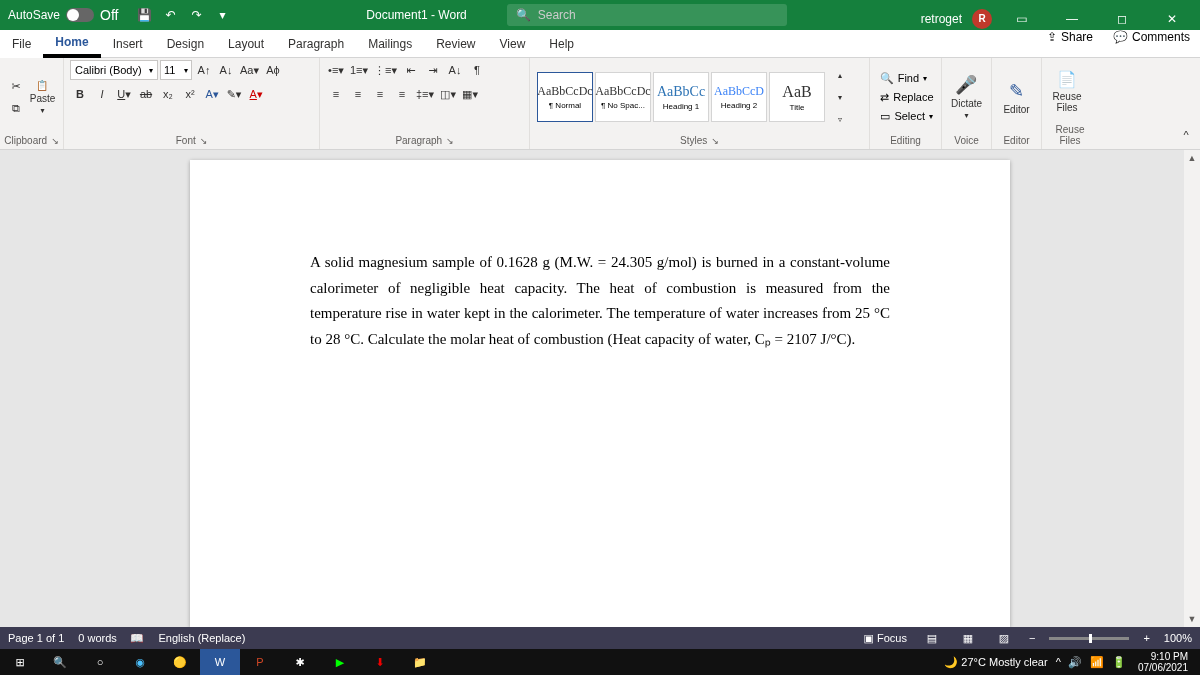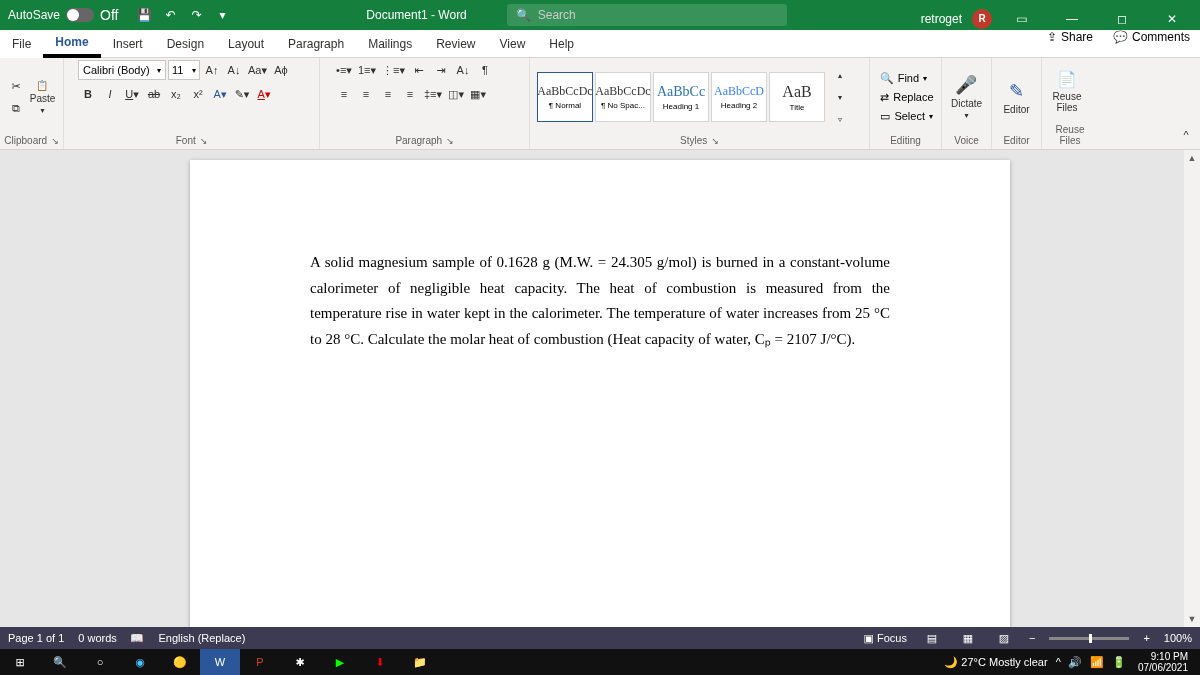--- a/index.html
+++ b/index.html
@@ -27,21 +27,21 @@
 .tab.active { border-bottom:4px solid #000000; color:#2b579a; font-weight:600; }
 .tab-spacer { flex:1; }
 .share-btn,.comments-btn { display:flex; align-items:center; gap:4px; padding:0 10px; font-size:12px; }
 
 
 .ribbon { height:92px; background:#f3f2f1; display:flex; border-bottom:1px solid #d4d4d4; }
 .group { display:flex; flex-direction:column; border-right:1px solid #e1dfdd; padding:2px 6px; }
 .group-body { flex:1; display:flex; align-items:center; gap:2px; }
 .group-label { font-size:10px; color:#605e5c; text-align:center; padding:1px 0; display:flex; justify-content:center; align-items:center; gap:4px; }
 .vstack { display:flex; flex-direction:column; gap:2px; }
-.hstack { display:flex; align-items:center; gap:2px;margin-left:8px; }
+.hstack { display:flex; align-items:center; gap:2px; }
 .rbtn { min-width:20px; height:20px; display:flex; align-items:center; justify-content:center; font-size:11px; color:#323130; padding:0 2px; }
 .rbtn.big { width:38px; height:58px; flex-direction:column; font-size:10px; gap:2px; }
 .font-select { width:88px; height:20px; border:1px solid #c8c6c4; background:#fff; font-size:11px; padding:0 4px; display:flex; align-items:center; justify-content:space-between; }
 .size-select { width:32px; height:20px; border:1px solid #c8c6c4; background:#fff; font-size:11px; padding:0 3px; display:flex; align-items:center; justify-content:space-between; }
 .style-item { width:56px; height:50px; border:1px solid #d4d4d4; background:#fff; display:flex; flex-direction:column; align-items:center; justify-content:center; font-size:8px; padding:2px; margin:0 1px; }
 .style-item.sel { border-color:#2b579a; }
 .style-sample { font-size:12px; color:#333; margin-bottom:2px; font-family:"Times New Roman",serif; }
 .style-gallery { display:flex; align-items:center; }
 .dlg-launcher { font-size:9px; color:#605e5c; }
 .editing-list { font-size:11px; display:flex; flex-direction:column; gap:1px; }

